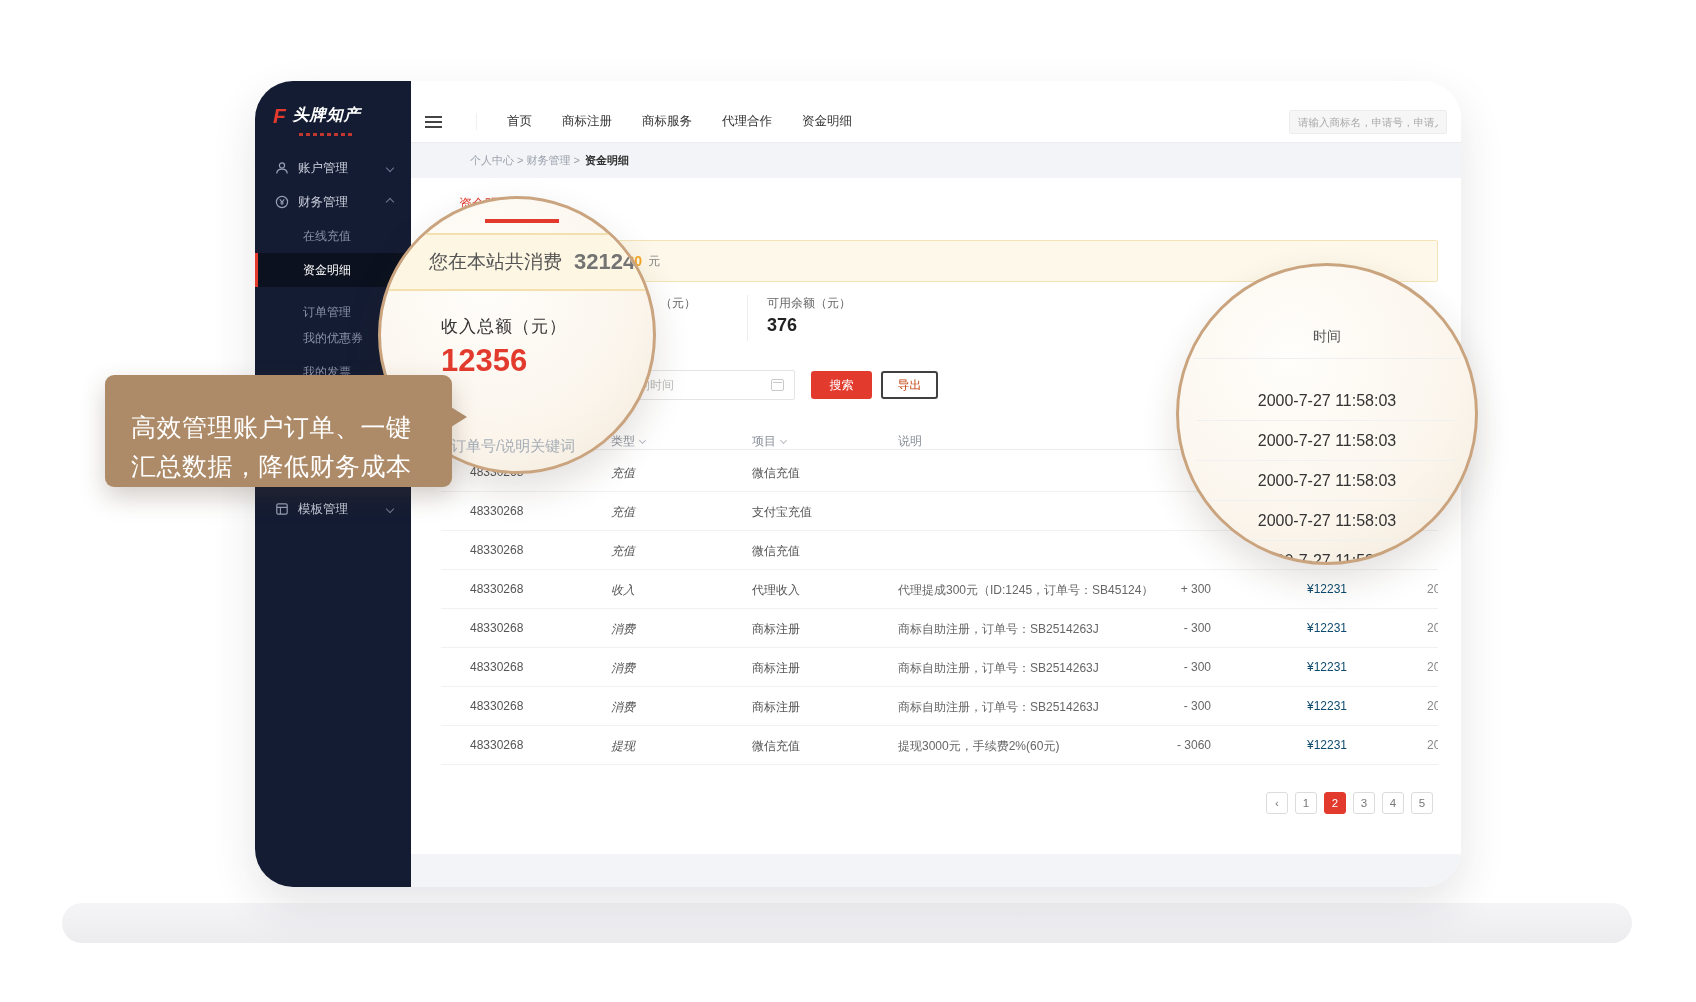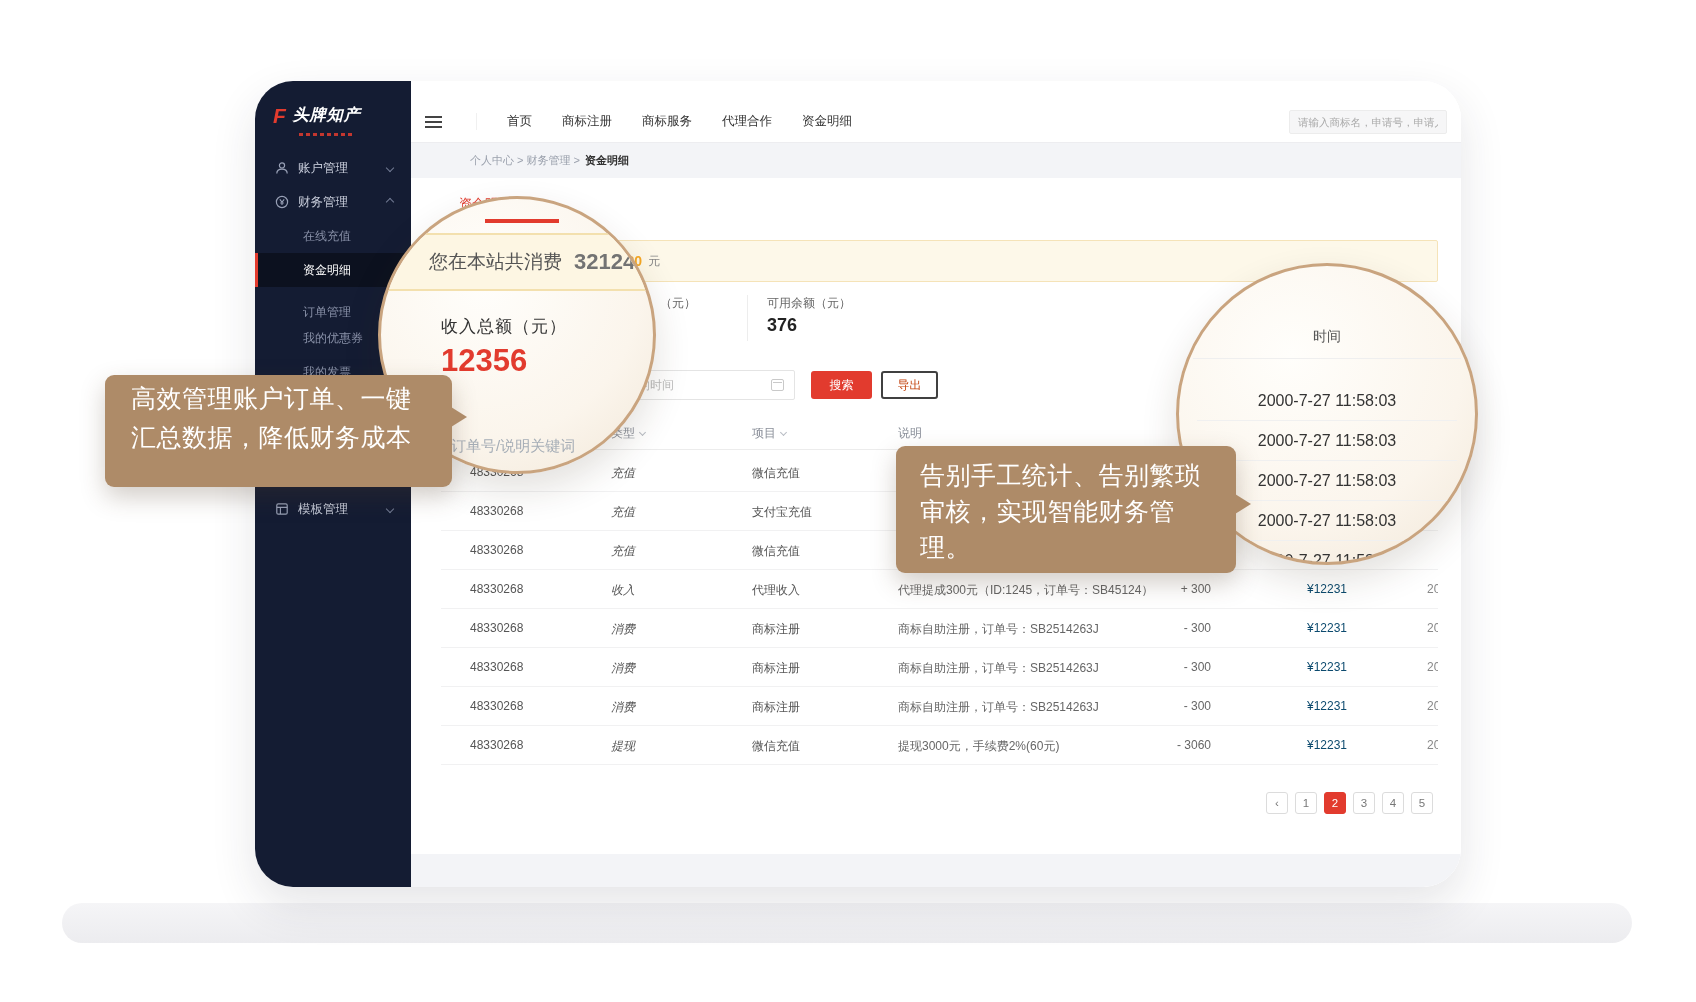--- a/index.html
+++ b/index.html
@@ -66,21 +66,21 @@
     border-radius:2px; font-size:12px; color:#999; padding:0 28px 0 12px; background:#fff; }
   .date-input::placeholder { color:#bbb; }
   .cal-icon { position:absolute; left:360px; top:298px; width:13px; height:12px; border:1.3px solid #c9c9c9;
     border-radius:2px; }
   .cal-icon::before { content:""; position:absolute; left:1px; right:1px; top:2px; height:1.3px; background:#c9c9c9; }
   .btn-search { position:absolute; left:400px; top:290px; width:61px; height:28px; background:#e23b2e;
     color:#fff; font-size:12px; border:none; border-radius:3px; }
   .btn-export { position:absolute; left:470px; top:290px; width:57px; height:28px; background:#fff;
     color:#c2410c; font-size:12px; border:2px solid #404040; border-radius:3px; }
 
-  .th { position:absolute; top:344px; font-size:12px; color:#8a8f99; white-space:nowrap; }
+  .th { position:absolute; top:352px; font-size:12px; color:#8a8f99; white-space:nowrap; }
   .mini-caret { display:inline-block; width:5px; height:5px; border-right:1.2px solid #b8bcc4;
     border-bottom:1.2px solid #b8bcc4; transform:rotate(45deg); margin-left:5px; margin-bottom:2px; }
   .thead-line { position:absolute; left:30px; top:368px; width:997px; height:1px; background:#ececec; }
 
   .row { position:absolute; left:30px; width:997px; height:39px; border-bottom:1px solid #f1f1f2; }
   .cell { position:absolute; top:12px; font-size:12px; color:#555; white-space:nowrap; }
   .c-order { left:29px; color:#555; }
   .c-type { left:170px;font-style:italic; }
   .c-project { left:311px; }
   .c-desc { left:457px; color:#666; }
@@ -112,21 +112,21 @@
   .rm-header { position:absolute; left:0; right:0; top:62px; text-align:center; font-size:14px; color:#555; }
   .rm-line0 { position:absolute; left:14px; right:14px; top:92px; height:1px; background:#efefef; }
   .rm-rows { position:absolute; left:18px; right:18px; top:115px; }
   .rm-row { height:40px; display:flex; align-items:center; justify-content:center;
     font-size:16px; color:#333; border-bottom:1px solid #f0f0f0; white-space:nowrap; }
   .rm-row:last-child { border-bottom:none; }
 
   
   .bubble { position:absolute; background:#ae8b68; border-radius:9px; color:#fff;
     box-shadow:0 10px 24px rgba(80,60,40,.25); }
-  .bubble-left { left:105px; top:375px; width:347px; height:112px; padding:4px 26px;
+  .bubble-left { left:105px; top:375px; width:347px; height:112px; padding:33px 26px;
     font-size:25px; line-height:39px; letter-spacing:.5px; }
   .bubble-left::after { content:""; position:absolute; right:-15px; top:32px; border-top:10px solid transparent;
     border-bottom:10px solid transparent; border-left:16px solid #ae8b68; }
   .bubble-right { left:896px; top:446px; width:340px; height:127px; padding:11px 24px;
     font-size:25px; line-height:36px; letter-spacing:.5px; }
   .bubble-right::after { content:""; position:absolute; right:-15px; top:48px; border-top:10px solid transparent;
     border-bottom:10px solid transparent; border-left:16px solid #ae8b68; }
 </style>
 </head>
 <body>
@@ -342,15 +342,14 @@
     <div class="rm-rows">
       <div class="rm-row">2000-7-27  11:58:03</div>
       <div class="rm-row">2000-7-27  11:58:03</div>
       <div class="rm-row">2000-7-27  11:58:03</div>
       <div class="rm-row">2000-7-27  11:58:03</div>
       <div class="rm-row">2000-7-27  11:58:03</div>
     </div>
   </div>
 
   <div class="bubble bubble-left">高效管理账户订单、一键汇总数据，降低财务成本</div>
-  <div class="bubble bubble-right">告别手工统计、告别繁琐审核，实现智能财务管理。</div>
 
 </div>
 
 </body></html>

